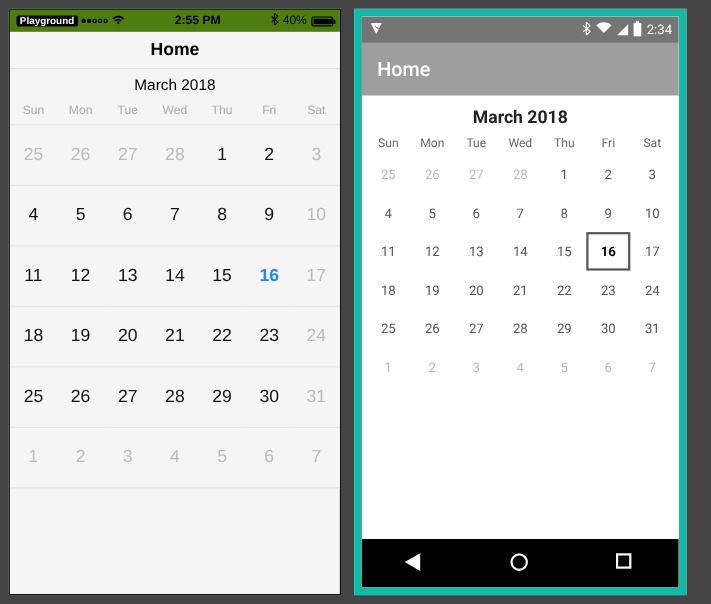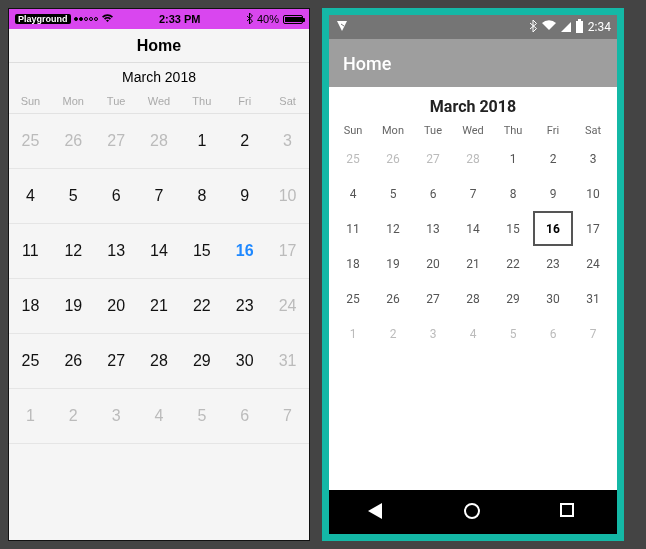--- a/index.html
+++ b/index.html
@@ -26,21 +26,21 @@
     background: #f5f5f5;
     border: 1px solid #111;
   }
   .ios-status {
     height: 20px;
     display: flex;
     align-items: center;
     justify-content: space-between;
     font-size: 11px;
     padding: 0 6px;
-    background: #d946ef;
+    background: #4d7c0f;
     color: #000;
   }
   .ios-status .left, .ios-status .right { display:flex; align-items:center; gap:4px; }
   .ios-status .center { font-weight:600; }
   .signal-dots { display:flex; gap:1px; }
   .signal-dots span { width:4px; height:4px; border-radius:50%; background:#000; border:0.5px solid #000; }
   .signal-dots span.off { background:transparent; }
   .wifi-ios { font-size:11px; }
   .ios-battery { display:inline-flex; align-items:center; gap:2px; }
   .ios-batt-body { width:20px; height:9px; border:1px solid #000; border-radius:2px; position:relative; }
@@ -184,21 +184,21 @@
             <span class="off"></span>
             <span class="off"></span>
           </span>
         <span class="wifi-ios">
           <svg width="13" height="10" viewBox="0 0 13 10">
               <path d="M6.5 9 L8 7.5 A2 2 0 0 0 5 7.5 Z M3 5.5 A5 5 0 0 1 10 5.5 L8.8 6.7 A3.3 3.3 0 0 0 4.2 6.7 Z M1 3.5 A8 8 0 0 1 12 3.5 L10.8 4.7 A6.3 6.3 0 0 0 2.2 4.7 Z" fill="#000"></path>
             </svg>
         </span>
       </div>
     </div>
-    <div class="center">2:33 PM</div>
+    <div class="center">2:55 PM</div>
     <div class="right">
       <span>
         <svg width="7" height="11" viewBox="0 0 7 11">
             <path d="M3.5 0 V11 L6.5 8 L1 3 M3.5 0 L6.5 3 L1 8" stroke="#000" stroke-width="1" fill="none"></path>
           </svg>
       </span>
       <span>40%</span>
       <span class="ios-battery">
           <span class="ios-batt-body">
             <span class="ios-batt-fill"></span>

